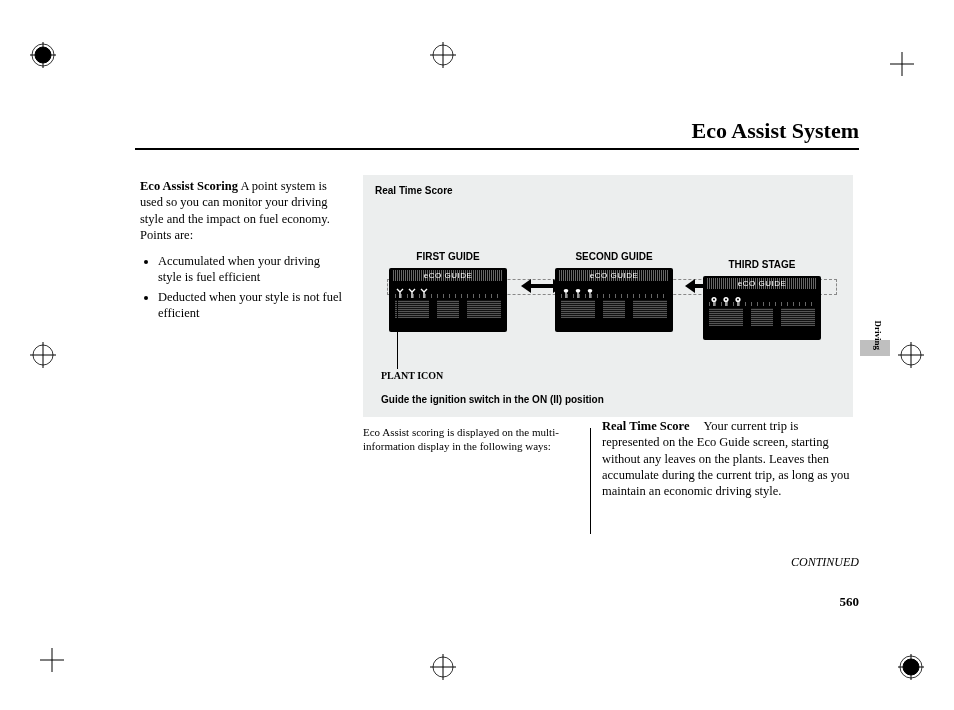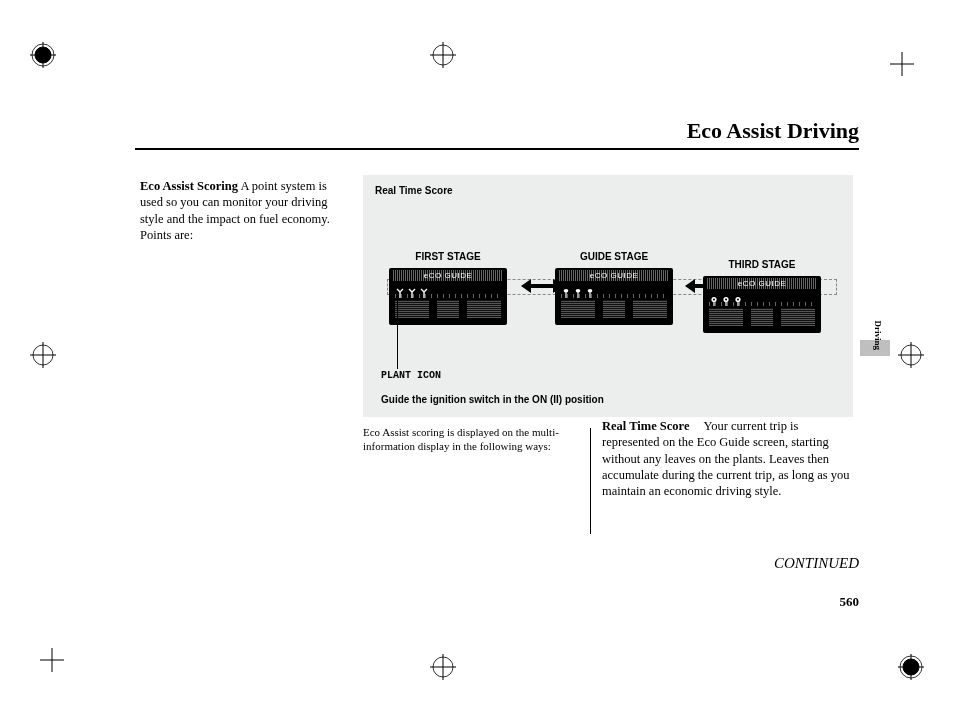--- a/index.html
+++ b/index.html
@@ -76,21 +76,21 @@
   .stage-label {
     font-family: Arial, Helvetica, sans-serif;
     font-size: 10px;
     font-weight: bold;
     margin-bottom: 6px;
   }
   .eco-guide {
     background: #000;
     color: #fff;
     border-radius: 2px;
-    padding: 2px 0 1px 0;
+    padding: 2px 0 8px 0;
     width: 118px;
     height: 54px;
     position: relative;
     overflow: hidden;
   }
   .eco-guide .guide-top {
     font-family: Arial, Helvetica, sans-serif;
     font-size: 8px;
     letter-spacing: .5px;
     text-align: center;
@@ -156,21 +156,21 @@
     width: 0; height: 0;
     border-top: 7px solid transparent;
     border-bottom: 7px solid transparent;
   }
   .two-arrow .left { border-right: 10px solid #000; }
   .two-arrow .right { border-left: 10px solid #000; }
   .plant-callout {
     position: absolute;
     left: 18px;
     top: 195px;
-    font-family: Liberation Mono, monospace;
+    font-family: Liberation Serif, serif;
     font-size: 10px;
     font-weight: bold;
   }
   .callout-line {
     position: absolute;
     left: 34px;
     top: 118px;
     width: 1px;
     height: 76px;
     background: #000;
@@ -205,21 +205,21 @@
     top: 428px;
     width: 1px;
     height: 106px;
     background: #000;
   }
   .below-right .inline-head { font-weight: bold; margin-right: 14px; }
   .continued {
     position: absolute;
     right: 95px;
     top: 555px;
-    font-size: 15px;
+    font-size: 12px;
     font-style: italic;
   }
   .page-num {
     position: absolute;
     right: 95px;
     top: 594px;
     font-size: 13px;
     font-weight: bold;
   }
   .side-tab {
@@ -297,34 +297,38 @@
       <line x1="12" y1="34" x2="12" y2="10" stroke="#000"></line>
     </svg>
 </div>
 <div style="position:absolute; left:30px; bottom:24px;">
   <svg width="34" height="34">
       <line x1="10" y1="12" x2="34" y2="12" stroke="#000"></line>
       <line x1="22" y1="0" x2="22" y2="24" stroke="#000"></line>
     </svg>
 </div>
 
-<div class="page-title">Eco Assist Driving</div>
+<div class="page-title">Eco Assist System</div>
 <div class="rule"></div>
 
 <div class="col-left">
   <span class="heading">Eco Assist Scoring</span>
   <span>A point system is used so you can monitor your driving style and the impact on fuel economy. Points are:</span>
+  <ul>
+    <li>Accumulated when your driving style is fuel efficient</li>
+    <li>Deducted when your style is not fuel efficient</li>
+  </ul>
 </div>
 
 <div class="figure-box">
   <div class="fig-title">Real Time Score</div>
   <div class="dash-band"></div>
 
   <div class="stage-group" style="left:26px;">
-    <div class="stage-label">FIRST STAGE</div>
+    <div class="stage-label">FIRST GUIDE</div>
     <div class="eco-guide">
       <div class="guide-top">eCO GUIDE</div>
       <div class="plants">
         <span class="plant"><svg viewBox="0 0 10 10">
               <path d="M5 10 V4 M5 4 L2 1 M5 4 L8 1" stroke="#fff" stroke-width="1.4" fill="none"></path>
             </svg></span>
         <span class="plant"><svg viewBox="0 0 10 10">
               <path d="M5 10 V4 M5 4 L2 1 M5 4 L8 1" stroke="#fff" stroke-width="1.4" fill="none"></path>
             </svg></span>
         <span class="plant"><svg viewBox="0 0 10 10">
@@ -340,21 +344,21 @@
     </div>
   </div>
 
   <div class="two-arrow" style="left:158px;">
     <div class="head left"></div>
       <div class="shaft"></div>
       <div class="head right"></div>
   </div>
 
   <div class="stage-group" style="left:192px;">
-    <div class="stage-label">GUIDE STAGE</div>
+    <div class="stage-label">SECOND GUIDE</div>
     <div class="eco-guide">
       <div class="guide-top">eCO GUIDE</div>
       <div class="plants">
         <span class="plant"><svg viewBox="0 0 10 10">
               <path d="M5 10 V5" stroke="#fff" stroke-width="1.2"></path>
               <path d="M5 5 C2 4 2 1 5 1 C8 1 8 4 5 5" fill="#fff"></path>
             </svg></span>
         <span class="plant"><svg viewBox="0 0 10 10">
               <path d="M5 10 V5" stroke="#fff" stroke-width="1.2"></path>
               <path d="M5 5 C2 4 2 1 5 1 C8 1 8 4 5 5" fill="#fff"></path>

